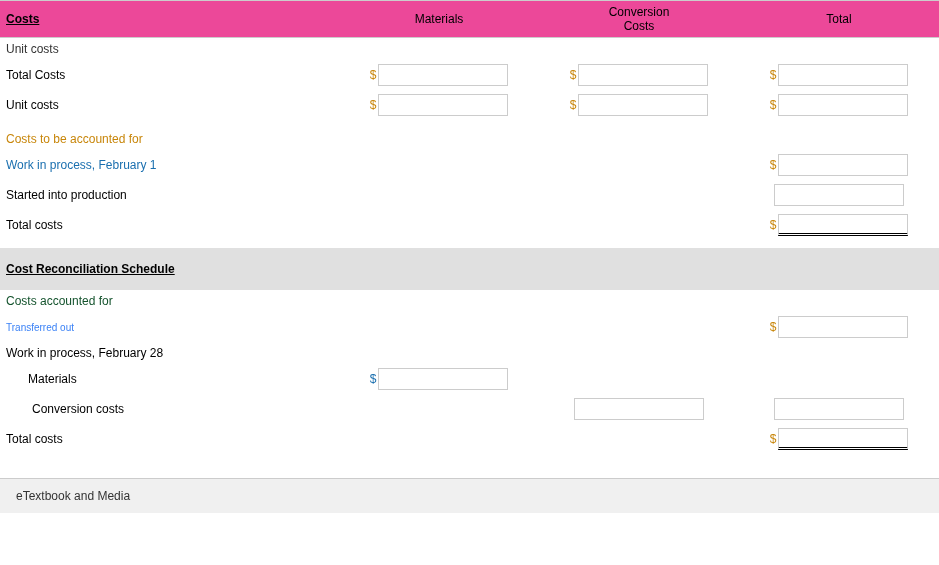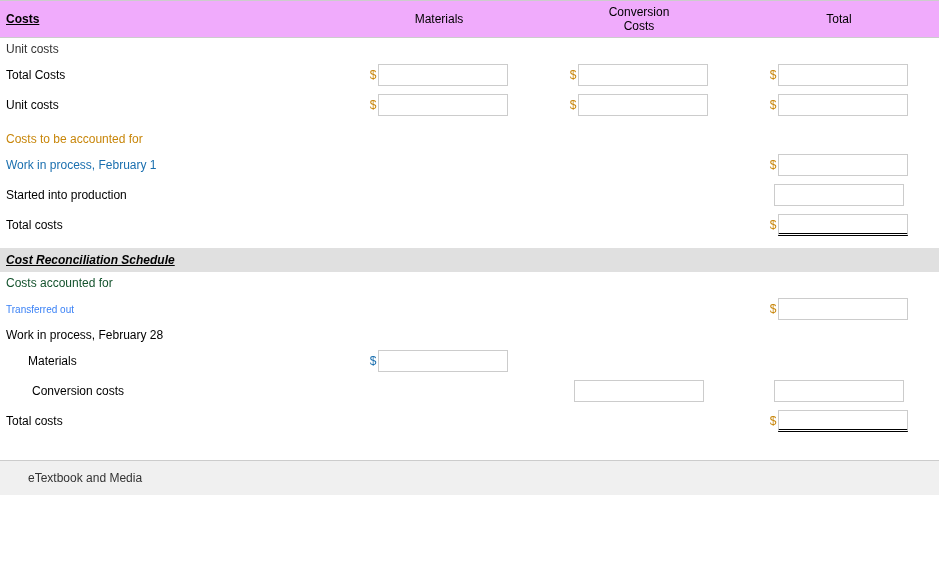--- a/index.html
+++ b/index.html
@@ -12,40 +12,39 @@
     }
     .main-table {
       width: 100%;
       border-collapse: collapse;
     }
     .main-table td, .main-table th {
       padding: 4px 6px;
       vertical-align: middle;
     }
     .header-row th {
-      background: #f0abfc;
+      background: #ec4899;
       border-top: 1px solid #ccc;
       border-bottom: 1px solid #ccc;
       text-align: center;
       font-weight: normal;
       font-size: 12px;
     }
     .header-row th.left-col {
       text-align: left;
       font-weight: bold;
       text-decoration: underline;
     }
     .section-header {
       background: #e0e0e0;
       font-weight: bold;
     }
     .section-header td {
-      padding: 5px 6px;
-      font-size: 12px;
-      font-style: italic;
+      padding: 14px 6px;
+      font-size: 12px;
     }
     .materials-col {
       width: 200px;
       text-align: center;
     }
     .conversion-col {
       width: 200px;
       text-align: center;
     }
     .total-col {
@@ -105,21 +104,21 @@
       color: #c8860a;
     }
     .costs-accounted-label {
       padding-left: 6px;
       font-size: 12px;
       color: #14532d;
     }
     .bottom-bar {
       background: #f0f0f0;
       border-top: 1px solid #ccc;
-      padding: 10px 28px;
+      padding: 10px 16px;
       font-size: 12px;
       color: #333;
       margin-top: 8px;
     }
     .double-underline-input {
       border-bottom: 3px double #000 !important;
     }
     .header-underline {
       border-bottom: 2px solid #000;
     }

